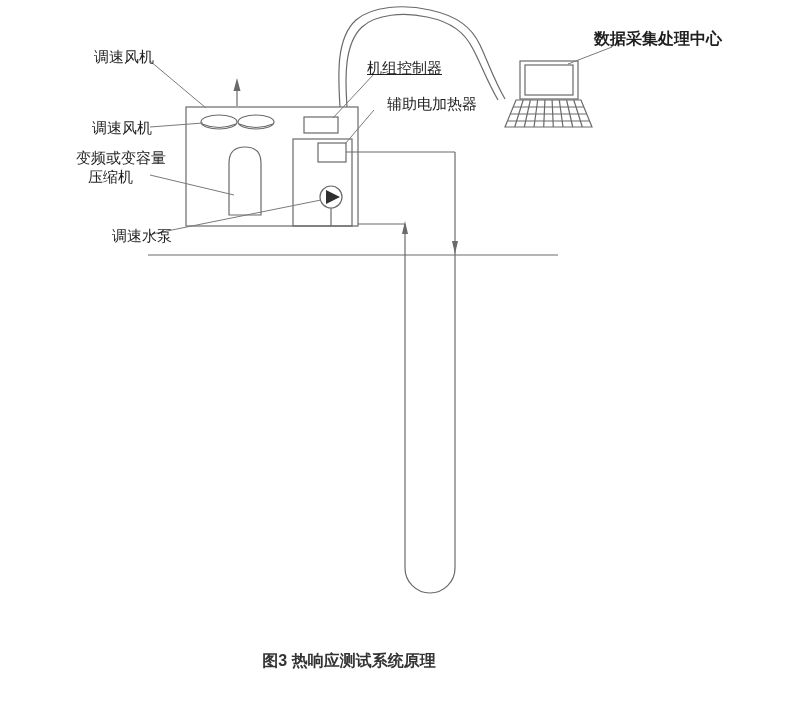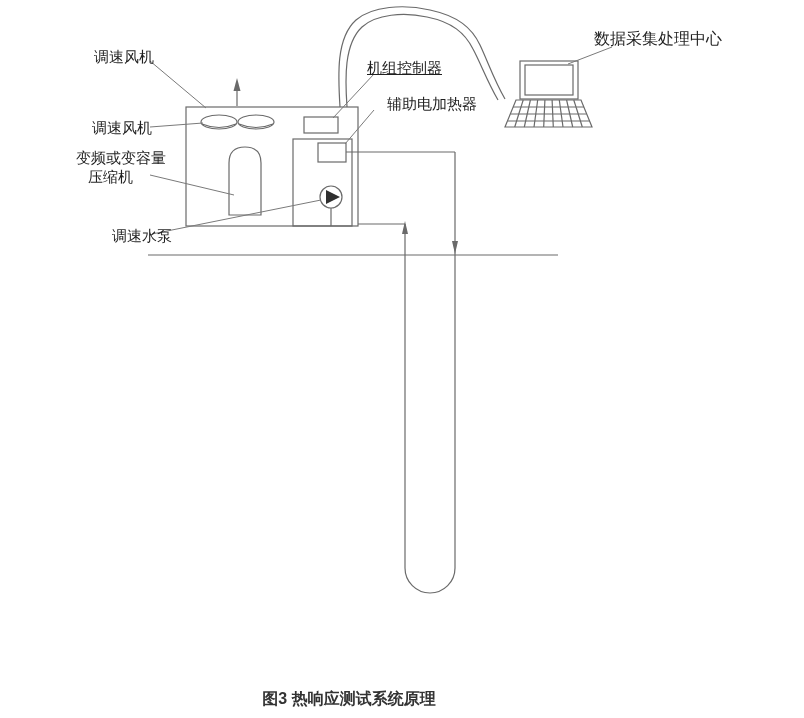--- a/index.html
+++ b/index.html
@@ -1,24 +1,24 @@
 <!DOCTYPE html>
 <html><head>
 <meta charset="utf-8">
 <style>
   html,body{margin:0;padding:0;background:#ffffff;}
   body{font-family:"Liberation Sans","DejaVu Sans",sans-serif;}
   .page{position:relative;width:804px;height:718px;background:#ffffff;overflow:hidden;}
   .lbl{position:absolute;color:#1f1f1f;font-size:15px;line-height:19px;white-space:nowrap;}
-  .lbl-lg{font-size:16px;}
+  .lbl-lg{font-size:16px;font-weight:bold;}
   .indent2{padding-left:12px;}
   .vlabel{position:absolute;left:379px;top:412px;width:24px;font-size:21px;line-height:40px;
           color:#1f1f1f;word-break:break-all;text-align:center;}
   .caption{position:absolute;left:174px;top:651px;width:350px;text-align:center;
-           font-size:16px;font-weight:bold;color:#333333;margin-top:38px;}
+           font-size:16px;font-weight:bold;color:#333333;}
   .overlay{position:absolute;left:0;top:0;}
 </style>
 </head>
 <body>
 
 <div class="page">
 
   <svg class="overlay" width="804" height="718" viewBox="0 0 804 718">
 
     <g stroke="#6a6a6a" stroke-width="1.2" fill="none">

